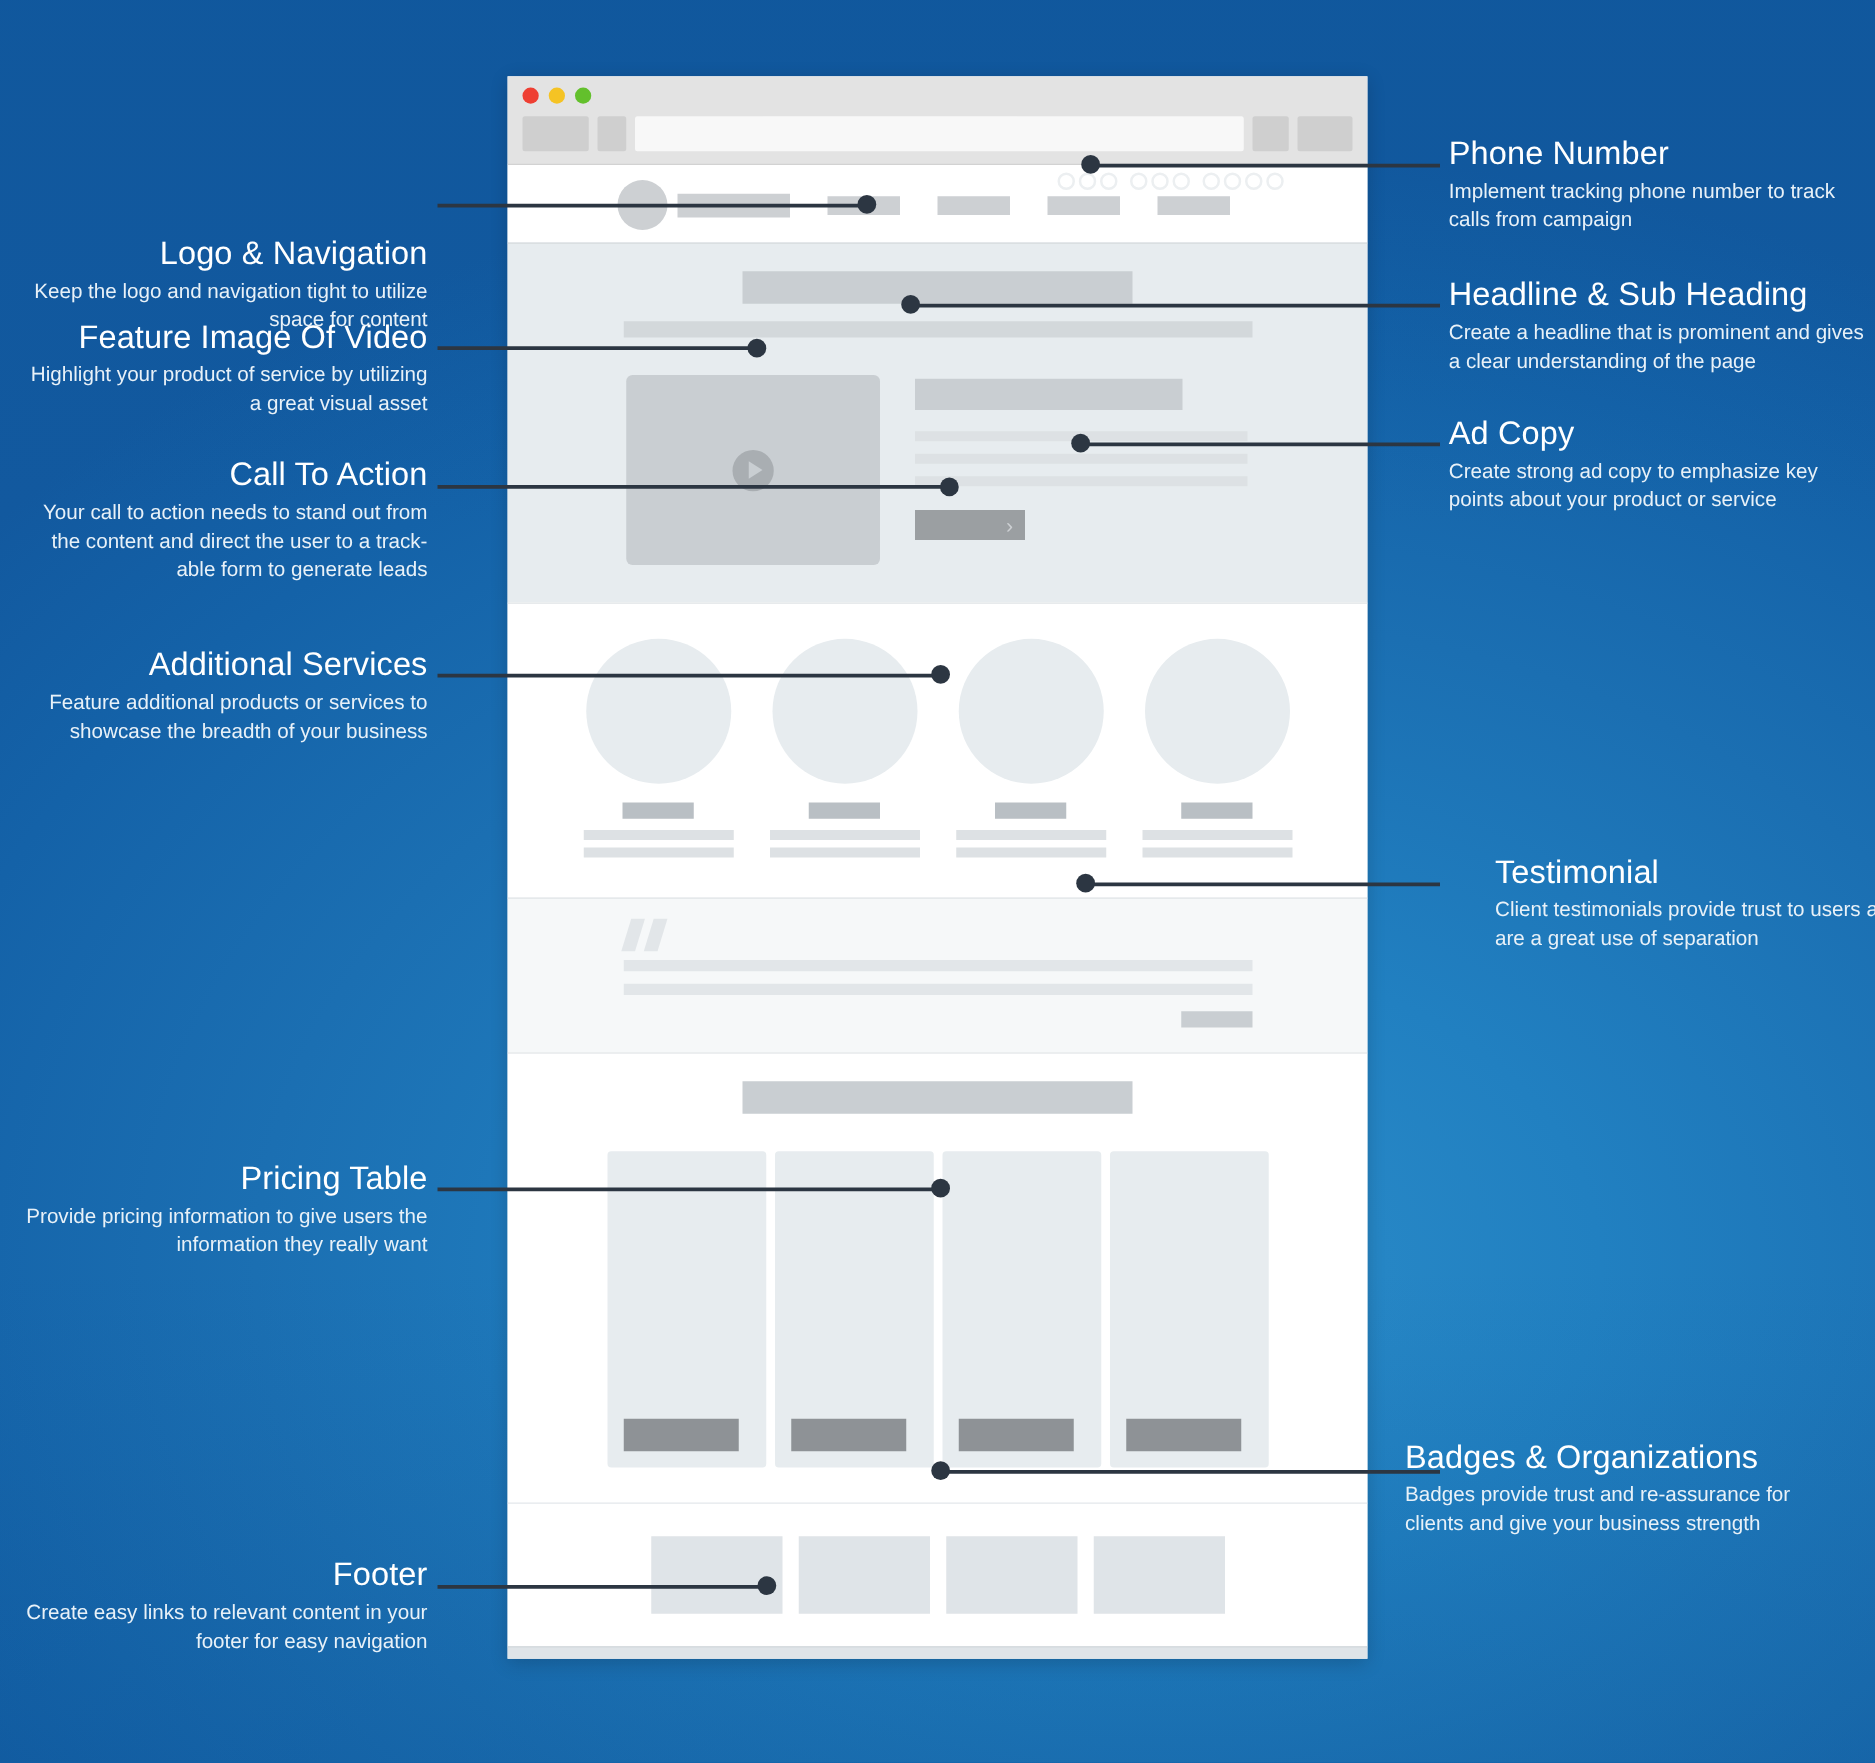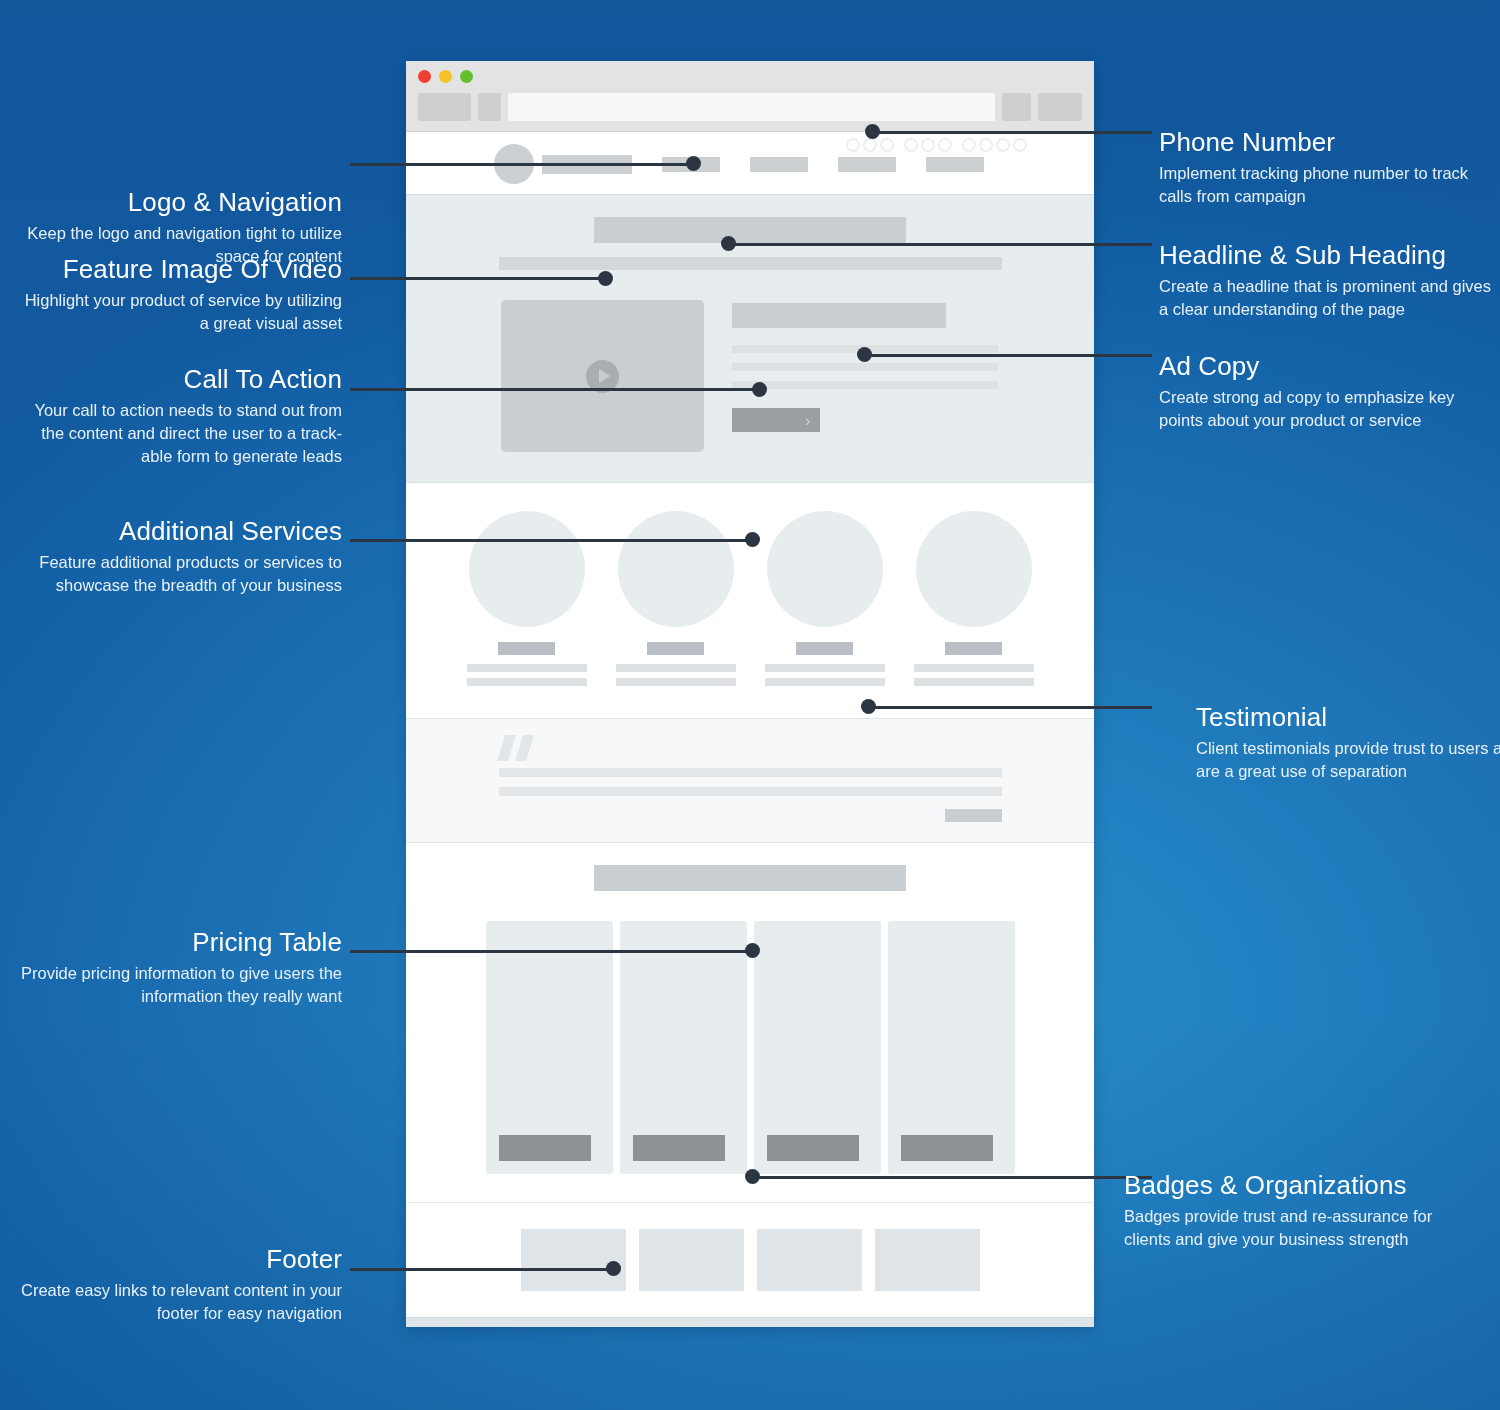--- a/index.html
+++ b/index.html
@@ -46,21 +46,21 @@
     margin: 0 0 5px 0;
     white-space: nowrap;
   }
   .annot .a-desc {
     font-size: 16.5px;
     line-height: 1.38;
     color: #e8f1f8;
     margin: 0;
     font-weight: 400;
   }
-  .annot.right { text-align: left; margin-top: 20px; }
+  .annot.right { text-align: left; }
   .annot.left  { text-align: right; }
 
   
   .leader {
     position: absolute;
     height: 3px;
     background: #2c3642;
     z-index: 25;
   }
   .dot {

